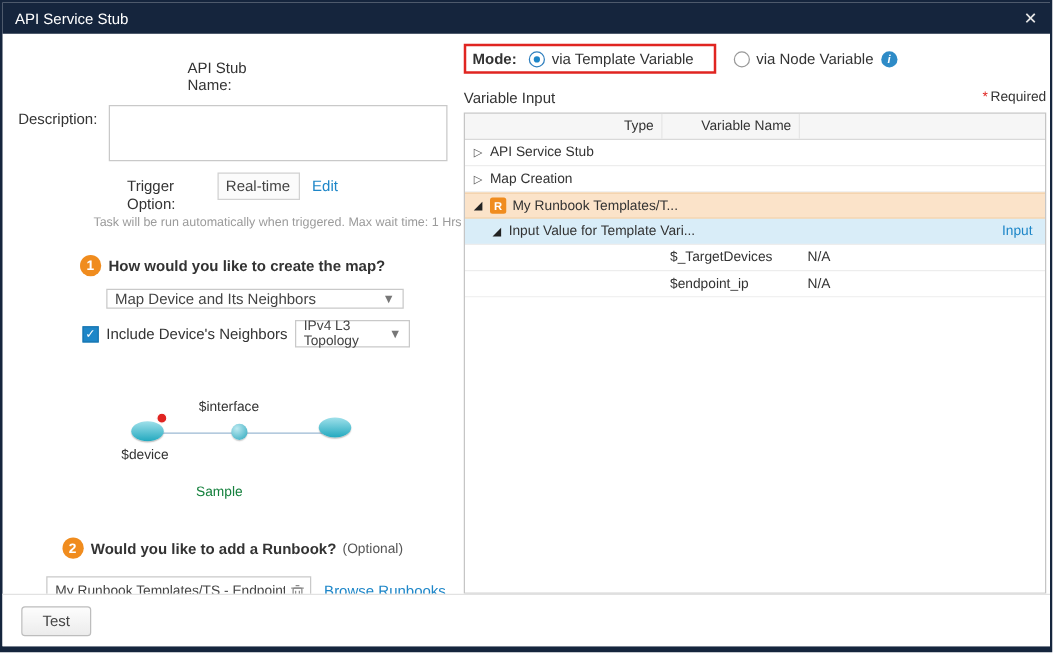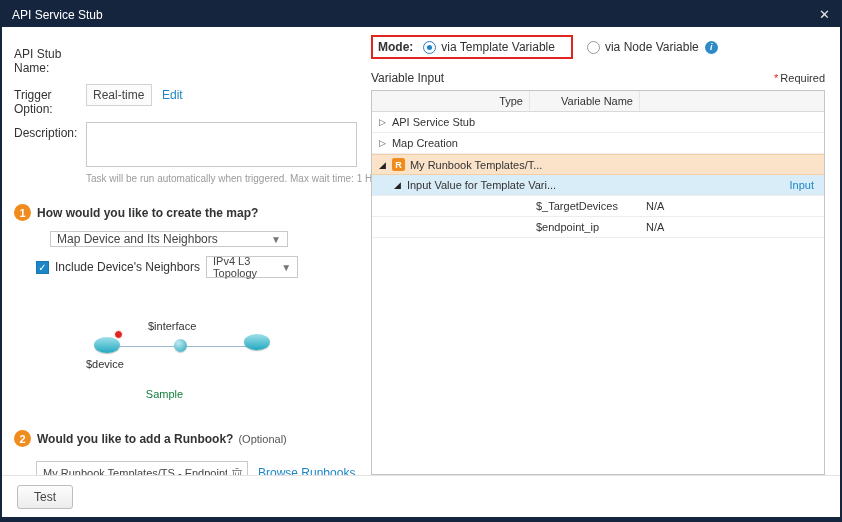--- a/index.html
+++ b/index.html
@@ -8,21 +8,21 @@
 
   .dialog { width:842px; height:522px; border:2px solid #15253d; border-bottom-width:5px; display:flex; flex-direction:column; background:#fff; }
 
   .titlebar { height:25px; background:#15253d; color:#fff; display:flex; align-items:center; padding:0 10px; flex:0 0 auto; }
   .titlebar .title { font-size:12px; }
   .titlebar .close { margin-left:auto; cursor:pointer; font-size:13px; color:#e8e8e8; }
 
   .body { flex:1 1 auto; display:flex; min-height:0; }
 
   
-  .left-pane { width:360px; flex:0 0 auto; padding:16px 4px 0 12px; display:flex; flex-direction:column; }
+  .left-pane { width:360px; flex:0 0 auto; padding:16px 4px 0 12px; display:flex; flex-direction:column;align-items:center; }
   .form-row { display:flex; align-items:flex-start; margin-bottom:9px; }
   .form-label { width:72px; flex:0 0 auto; padding-top:4px; font-size:12px; color:#333; }
   .text-input { width:271px; height:23px; border:1px solid #c9c9c9; padding:2px 6px; font-size:12px; color:#333; font-family:inherit; background:#fff; }
   textarea.text-input { height:45px; resize:none; }
   .trigger-box { width:66px; height:22px; border:1px solid #d2d2d2; background:#fbfbfb; padding:3px 6px; font-size:12px; color:#444; }
   .edit-link { color:#1d86c8; margin-left:10px; padding-top:4px; cursor:pointer; font-size:12px; }
   .helper-text { margin:-3px 0 16px 72px; font-size:10px; color:#9b9b9b; white-space:nowrap; }
 
   .step-header { display:flex; align-items:center; margin:4px 0 10px 0; }
   .step-num { width:17px; height:17px; border-radius:50%; background:#f08c1e; color:#fff; font-size:11px; font-weight:bold; display:flex; align-items:center; justify-content:center; margin-right:6px; flex:0 0 auto; }
@@ -50,21 +50,21 @@
   .sample-caption { position:absolute; left:17px; right:60px; top:80px; text-align:center; color:#15803d; font-size:11px; }
 
   .left-spacer { flex:1 1 auto; }
   .runbook-row { display:flex; align-items:center; margin:4px 0 14px 22px; }
   .runbook-input { width:212px; height:24px; border:1px solid #c9c9c9; display:flex; align-items:center; padding:0 4px 0 6px; font-size:11px; color:#444; }
   .runbook-text { flex:1 1 auto; overflow:hidden; white-space:nowrap; }
   .trash-btn { flex:0 0 auto; margin-left:4px; cursor:pointer; display:flex; align-items:center; }
   .browse-link { color:#1d86c8; margin-left:10px; cursor:pointer; font-size:12px; }
 
   
-  .right-pane { flex:1 1 auto; display:flex; flex-direction:column; padding:8px 15px 0 9px; min-width:0; }
+  .right-pane { flex:1 1 auto; display:flex; flex-direction:column; padding:8px 3px 0 9px; min-width:0; }
   .mode-row { display:flex; align-items:center; margin-bottom:6px; }
   .mode-annotation { display:inline-flex; align-items:center; border:2px solid #e02521; padding:3px 10px 3px 5px; margin-right:14px; }
   .mode-label { font-weight:bold; margin-right:10px; }
   .radio { width:13px; height:13px; border-radius:50%; border:1px solid #999; background:#fff; margin-right:5px; flex:0 0 auto; position:relative; cursor:pointer; }
   .radio.selected { border-color:#2f7fbe; }
   .radio.selected::after { content:""; position:absolute; left:3px; top:3px; width:5px; height:5px; border-radius:50%; background:#1d86c8; }
   .radio-label { font-size:12px; color:#333; margin-right:6px; }
   .info-icon { width:13px; height:13px; border-radius:50%; background:#2e8bc7; color:#fff; font-size:9px; font-style:italic; font-weight:bold; display:flex; align-items:center; justify-content:center; cursor:pointer; }
 
   .varinput-row { display:flex; align-items:center; margin:6px 0 5px 0; }
@@ -106,29 +106,29 @@
   </div>
 
   <div class="body">
 
     <div class="left-pane">
 
       <div class="form-row">
         <span class="form-label">API Stub Name:</span>
       </div>
 
+      <div class="form-row">
+        <span class="form-label">Description:</span>
+        <textarea class="text-input" style=""></textarea>
+      </div>
+
       <div class="form-row" style="margin-bottom:6px;">
         <span class="form-label">Trigger Option:</span>
         <span class="trigger-box">Real-time</span>
         <span class="edit-link">Edit</span>
-      </div>
-
-      <div class="form-row">
-        <span class="form-label">Description:</span>
-        <textarea class="text-input" style=""></textarea>
       </div>
 
       <div class="helper-text">Task will be run automatically when triggered. Max wait time: 1 Hrs</div>
 
       <div class="step-header">
         <span class="step-num">1</span>
         <span class="step-q">How would you like to create the map?</span>
       </div>
 
       <div class="select map-select">

